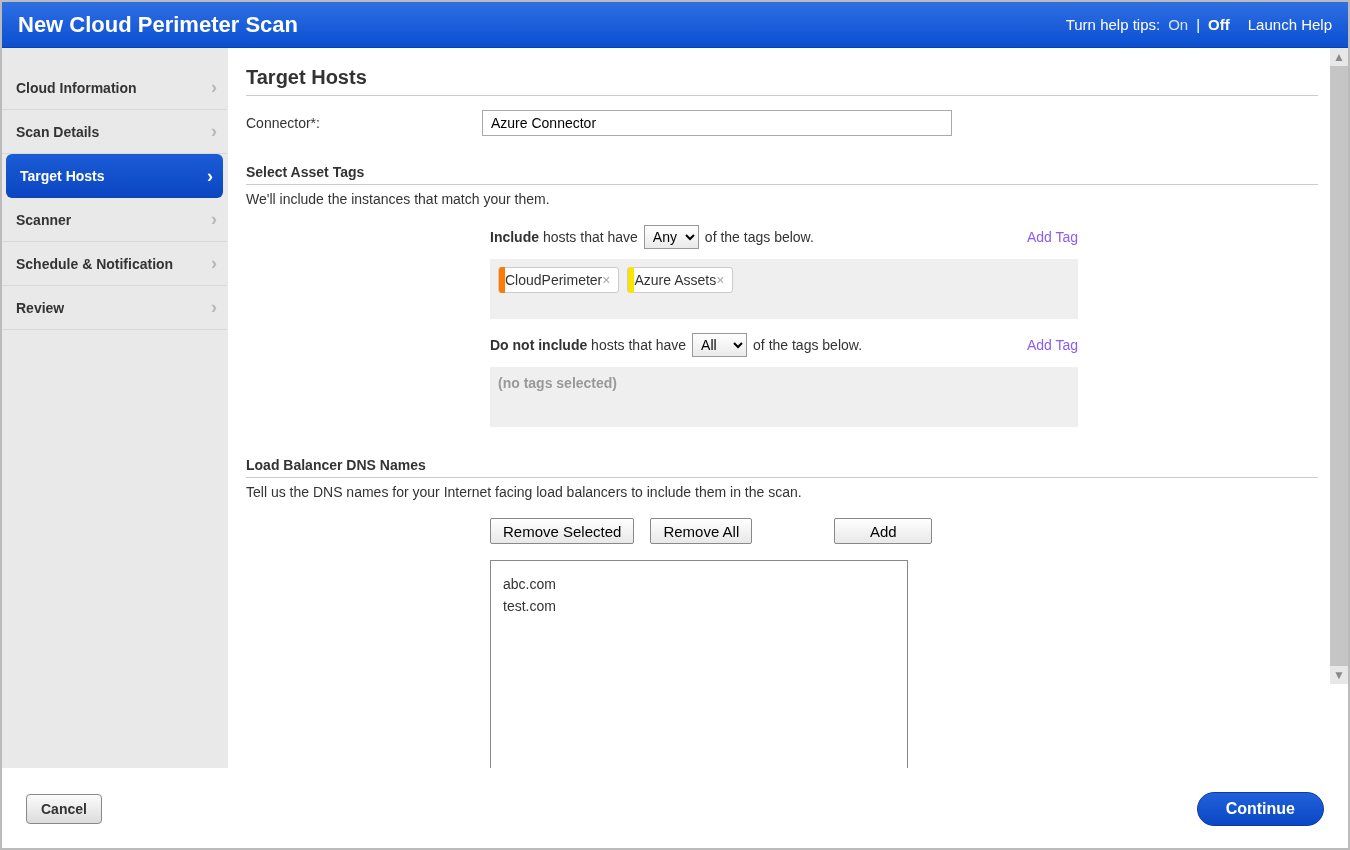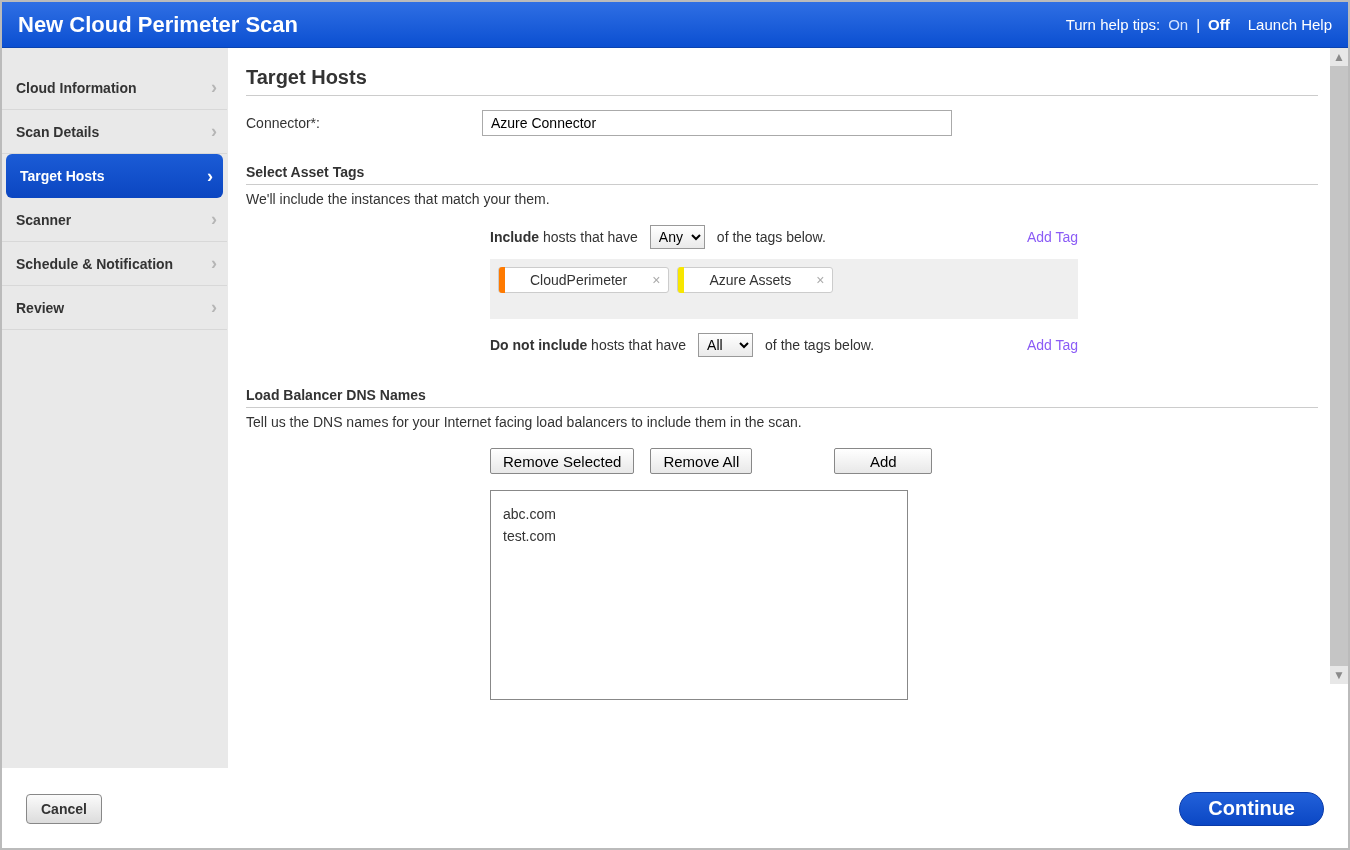--- a/index.html
+++ b/index.html
@@ -120,21 +120,21 @@
     color: #333;
   }
   .tag-block {
     margin-left: 244px;
     margin-top: 18px;
     width: 588px;
   }
   .tag-line {
     display:flex;
     align-items:center;
-    gap: 12px;
+    gap: 6px;
   }
   .tag-line .strong { font-weight: bold; }
   .select {
     height: 24px;
     border: 1px solid #999;
     background: linear-gradient(#fff,#eaeaea);
     font-size: 14px;
     padding: 0 4px;
   }
   .addtag {
@@ -158,21 +158,21 @@
     font-size:14px;
   }
   .tag-chip {
     display:inline-flex;
     align-items:center;
     border:1px solid #ccc;
     background:#fff;
     border-radius:3px;
     height:26px;
     padding: 0 8px 0 0;
-    gap:25px;
+    gap:0;
     font-size:14px;
   }
   .tag-chip .swatch {
     width:6px;
     height:26px;
     border-radius:3px 0 0 3px;
   }
   .tag-chip .x {
     color:#aaa;
     cursor:pointer;
@@ -253,21 +253,21 @@
     color:#333;
   }
   .continue-btn {
     height: 34px;
     padding: 0 28px;
     border: 1px solid #0a3aa8;
     background: linear-gradient(#2261da,#0b47c4);
     border-radius:17px;
     color:#fff;
     font-weight:bold;
-    font-size:20px;
+    font-size:16px;
     cursor:pointer;
     text-align:right;
   }
 </style>
 </head>
 <body>
 
 <div class="header">
   <div class="header-title">New Cloud Perimeter Scan</div>
   <div class="header-right">
@@ -340,20 +340,23 @@
           </div>
       </div>
 
       <div class="tag-block" style="margin-top:14px;">
         <div class="tag-line">
           <span><span class="strong">Do not include</span><span> hosts that have </span></span>
           <select class="select" id="exclude-select"><option value="Any">Any</option><option value="All" selected="">All</option></select>
           <span> of the tags below.</span>
           <span class="addtag">Add Tag</span>
         </div>
+        <div class="tag-area empty">
+          <span>(no tags selected)</span>
+        </div>
       </div>
 
       <div class="section-head" style="margin-top:30px;">Load Balancer DNS Names</div>
       <div class="section-desc">Tell us the DNS names for your Internet facing load balancers to include them in the scan.</div>
 
       <div class="lb-buttons">
         <button class="btn">Remove Selected</button>
         <button class="btn">Remove All</button>
         <button class="btn btn-wide">Add</button>
       </div>

